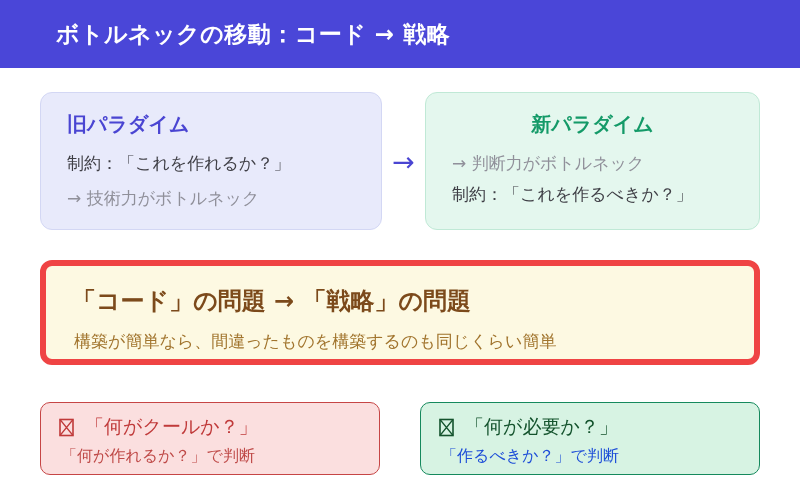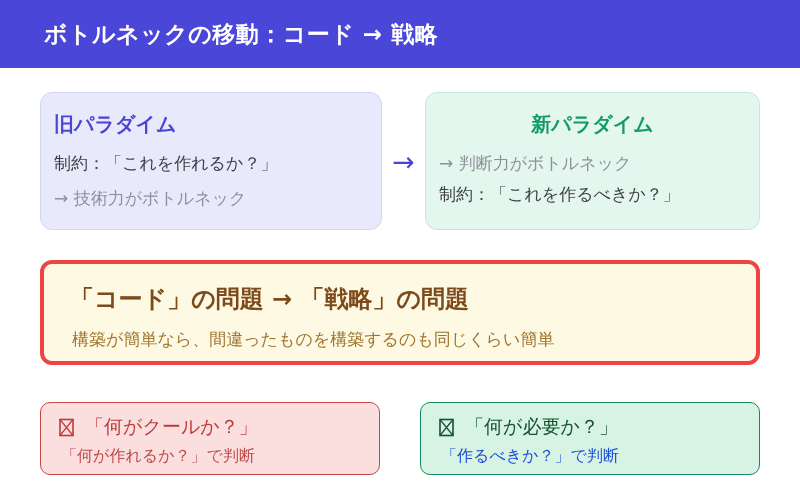--- a/index.html
+++ b/index.html
@@ -6,42 +6,42 @@
   .page {
     width: 800px; height: 500px; background: #ffffff; overflow: hidden;
     font-family: "DejaVu Sans", "Liberation Sans", sans-serif;
     box-sizing: border-box;
   }
   .header {
     height: 68px; background: #4a46d8; display: flex; align-items: center;
     padding: 0 40px; box-sizing: border-box;
   }
   .header-title {
-    color: #ffffff; font-size: 23px; font-weight: bold; margin: 4px; letter-spacing: 0.5px;
+    color: #ffffff; font-size: 23px; font-weight: bold; margin: 16px; letter-spacing: 0.5px;
   }
   .content { padding: 0 40px; box-sizing: border-box; }
 
   
   .paradigm-row { display: flex; margin-top: 24px; height: 138px; }
-  .card { border-radius: 12px; box-sizing: border-box; padding: 14px 13px; }
+  .card { border-radius: 12px; box-sizing: border-box; padding: 14px 26px; }
   .card-old { width: 342px; background: #e8eafb; border: 1px solid #d3d7f4; }
   .card-new { flex: 1; background: #e4f7ee; border: 1px solid #c0e9d6; }
   .arrow-cell {
     width: 43px; display: flex; align-items: center; justify-content: center;
     color: #4a45d2; font-size: 27px; line-height: 1;
   }
   .card-title { font-size: 20px; font-weight: bold; margin: 4px 0 14px 0; }
   .card-old .card-title { color: #4a45d2; }
   .card-new .card-title { color: #149a68; text-align: center; }
   .card-line { font-size: 17px; margin: 0 0 12px 0; color: #3f3f46; }
   .card-line.muted { color: #90909a; margin-bottom: 8px; }
 
   
   .shift-card {
-    margin-top: 30px; height: 105px; background: #fdf9e2; border: 4px solid #ef4444;
+    margin-top: 30px; height: 105px; background: #fdf9e2; border: 6px solid #ef4444;
     border-radius: 12px; box-sizing: border-box; padding: 15px 26px;
   }
   .shift-title { color: #7c4a1b; font-size: 24px; font-weight: bold; margin: 4px 0 0 0; }
   .shift-sub { color: #a1742d; font-size: 17px; margin: 13px 0 0 2px; }
 
   
   .verdict-row { display: flex; gap: 40px; margin-top: 37px; }
   .verdict-card { flex: 1; height: 73px; border-radius: 10px; box-sizing: border-box; padding: 9px 18px; }
   .verdict-cool { background: #fbdfdf; border: 1.5px solid #c64545; }
   .verdict-needed { background: #d7f3e3; border: 1.5px solid #15895d; }

